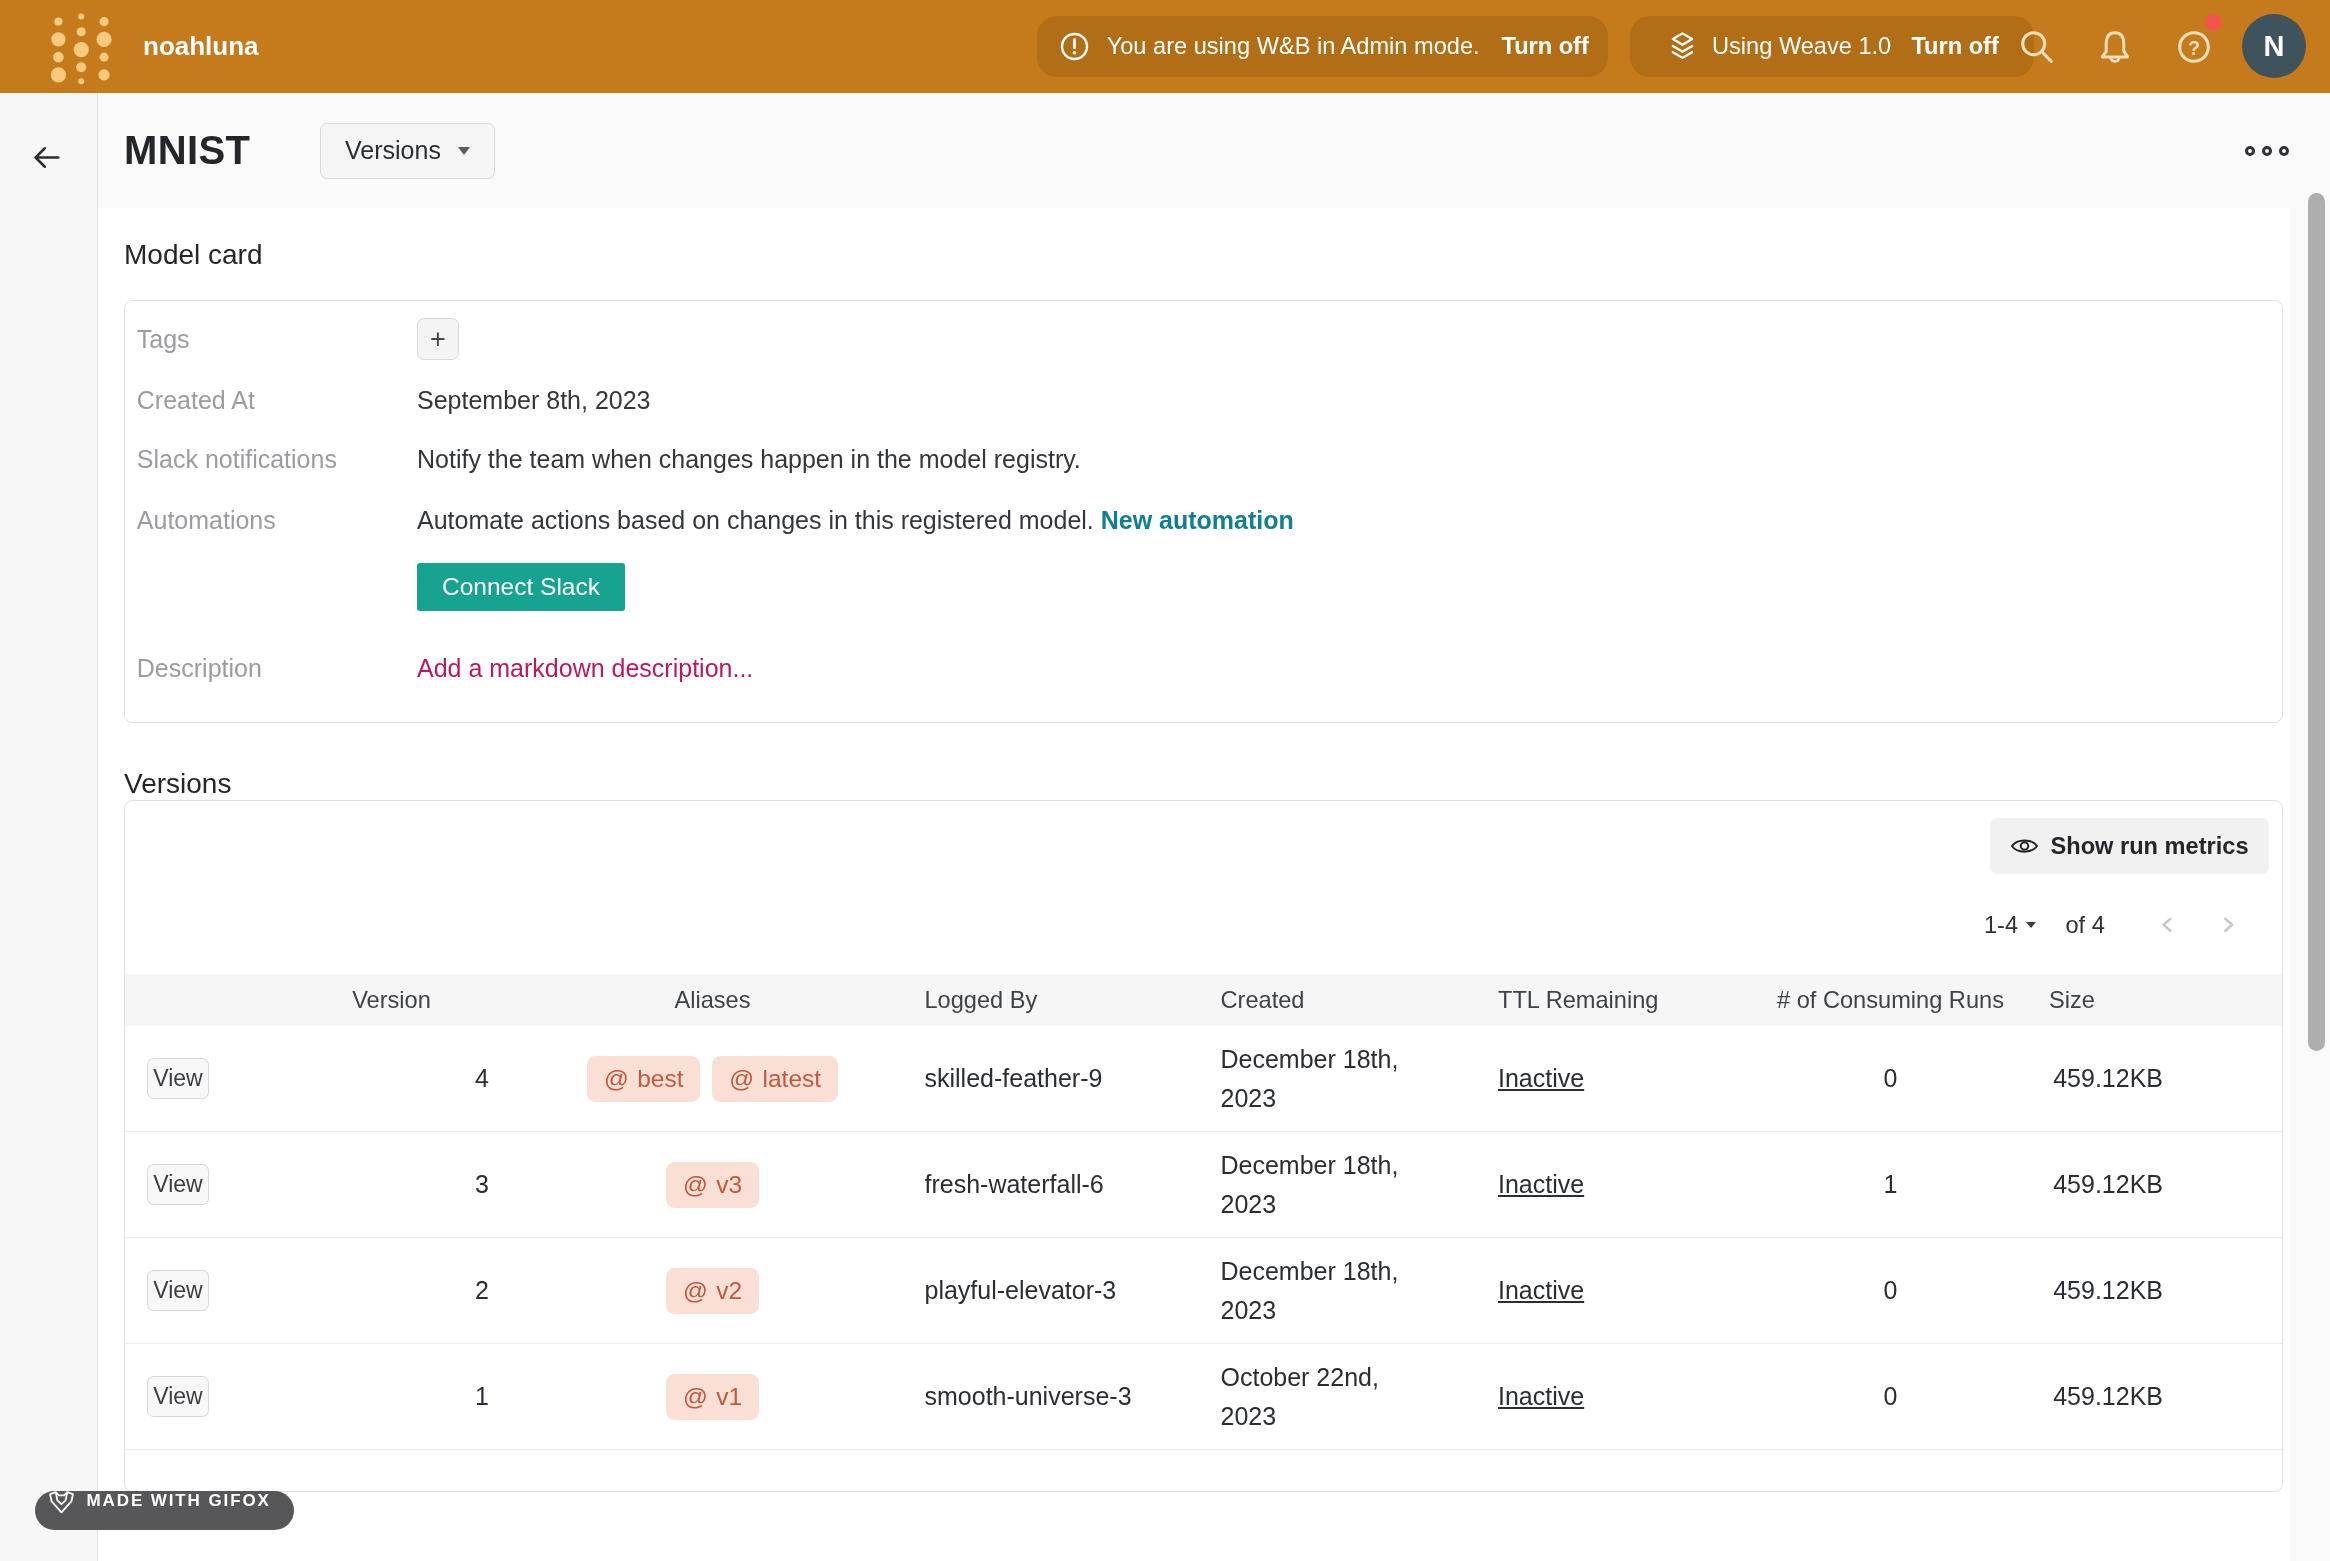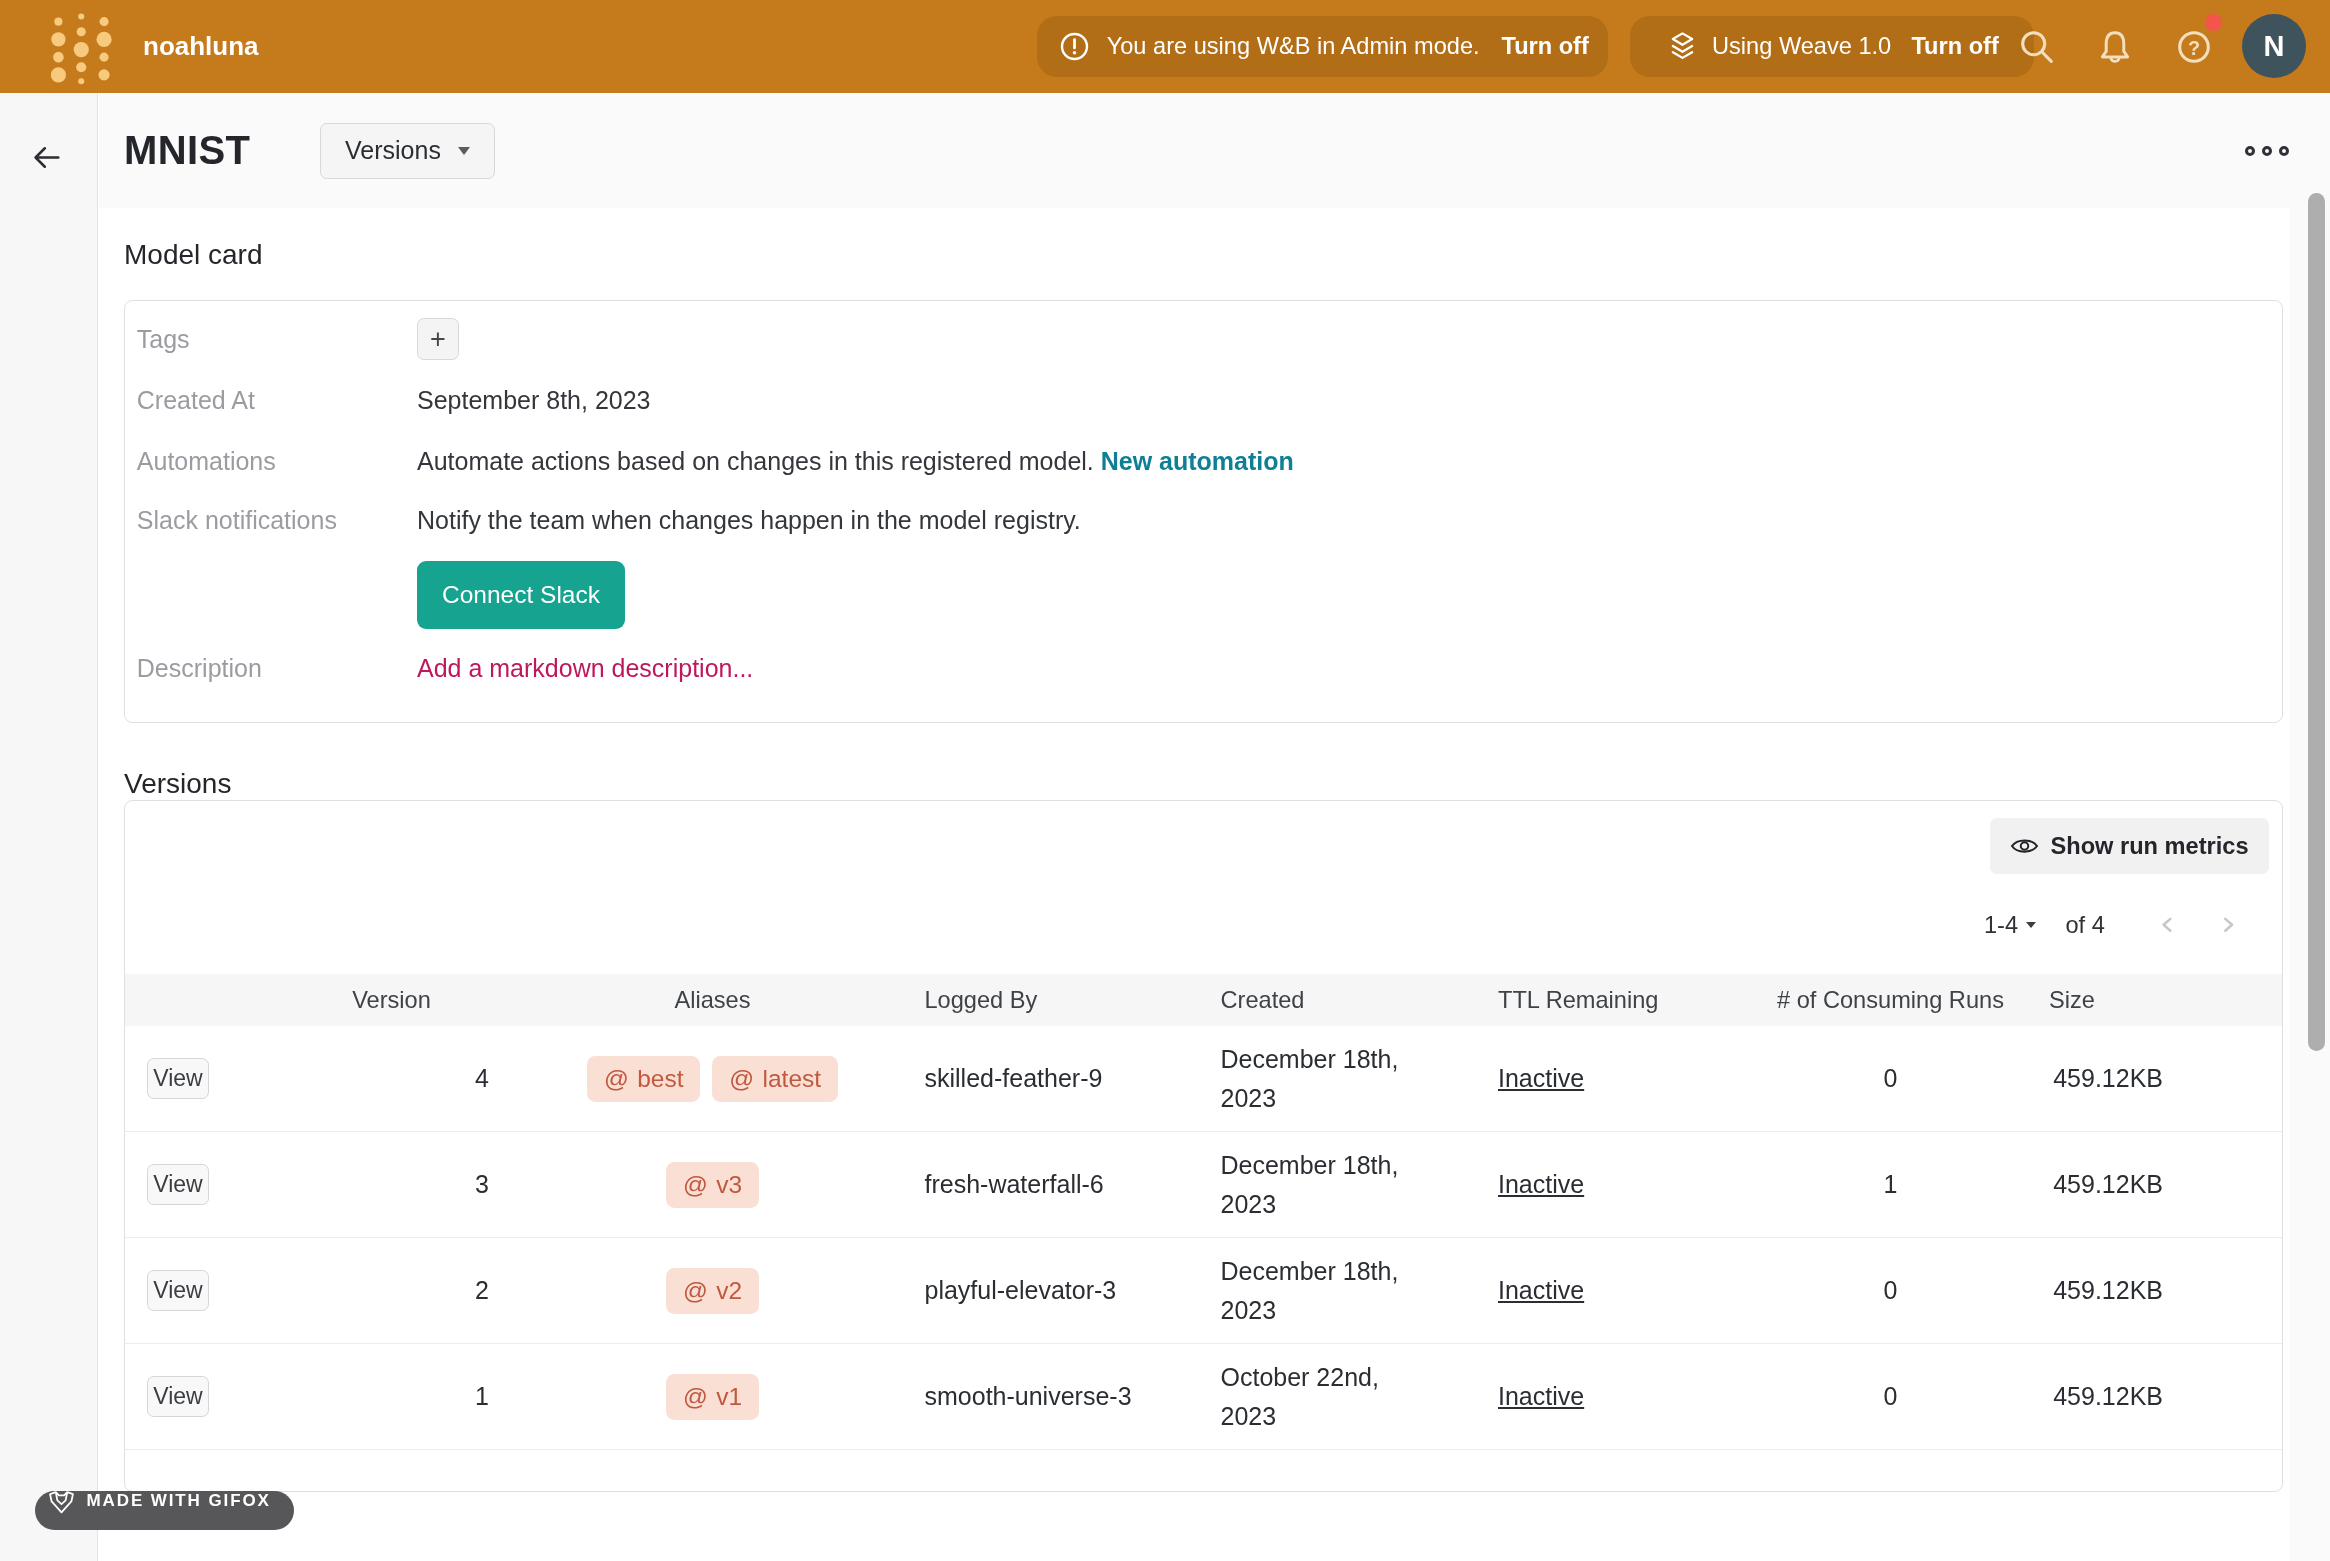--- a/index.html
+++ b/index.html
@@ -90,21 +90,21 @@
   .row-slack { margin-top:25px; height:34px; }
   .row-slackbtn { margin-top:23.6px; height:52px; }
   .row-description { margin-top:38px; height:34px; }
   .plus-btn {
     width:42px; height:42px; border:0.8px solid #D8D8D8; border-radius:6.8px; background:#F4F4F4;
     font-size:27px; color:#43464B; display:flex; align-items:center; justify-content:center;
     cursor:pointer; font-family:inherit;
   }
   .teal-link { color: var(--teal-link, #0F7F93); font-weight:700; cursor:pointer; }
   .slack-btn {
-    height:68px; padding:0 25px; border:none; border-radius:9px;
+    height:48px; padding:0 25px; border:none; border-radius:3px;
     background: var(--teal-button, #16A38F); color:#fff; font-size:24.5px;
     display:inline-flex; align-items:center; cursor:pointer; font-family:inherit;
   }
   .placeholder { color:#be185d; }
   
   .table-toolbar { display:flex; justify-content:flex-end; padding:17px 13.5px 0 0; }
   .metrics-btn {
     height:56px; padding:0 20px; border:none; border-radius:6.8px; background:#F1F1F1;
     display:inline-flex; align-items:center; gap:11.8px;
     font-size:23.6px; font-weight:700; color:#24262B; cursor:pointer; font-family:inherit;
@@ -246,30 +246,30 @@
     <div class="mc-row row-tags">
       <div class="mc-label">Tags</div>
       <div class="mc-value">
         <button class="plus-btn">+</button>
       </div>
     </div>
     <div class="mc-row row-created">
       <div class="mc-label">Created At</div>
       <div class="mc-value">September 8th, 2023</div>
     </div>
+    <div class="mc-row row-slack">
+      <div class="mc-label">Slack notifications</div>
+      <div class="mc-value">Notify the team when changes happen in the model registry.</div>
+    </div>
     <div class="mc-row row-automations">
       <div class="mc-label">Automations</div>
       <div class="mc-value">
         <span>Automate actions based on changes in this registered model.</span>
         <span class="teal-link">New automation</span>
       </div>
-    </div>
-    <div class="mc-row row-slack">
-      <div class="mc-label">Slack notifications</div>
-      <div class="mc-value">Notify the team when changes happen in the model registry.</div>
     </div>
     <div class="mc-row row-slackbtn">
       <div class="mc-label"></div>
       <div class="mc-value">
         <button class="slack-btn">Connect Slack</button>
       </div>
     </div>
     <div class="mc-row row-description">
       <div class="mc-label">Description</div>
       <div class="mc-value placeholder">Add a markdown description...</div>

